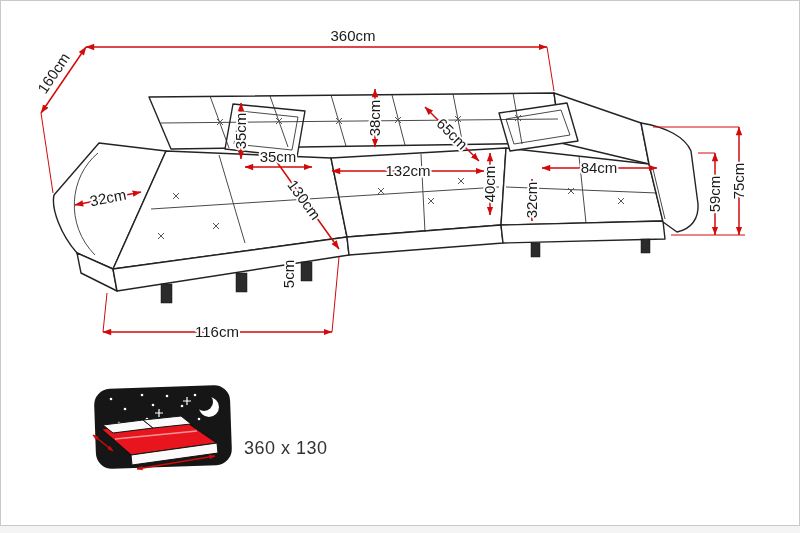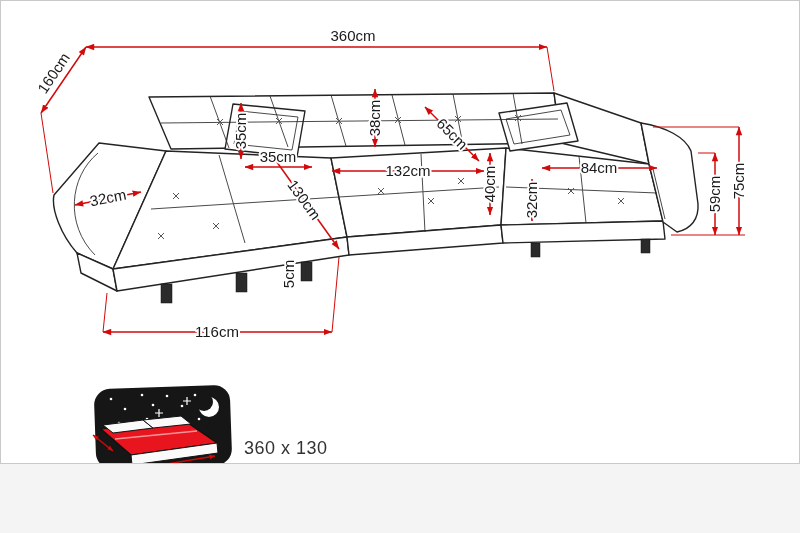--- a/index.html
+++ b/index.html
@@ -1,18 +1,18 @@
 <!DOCTYPE html>
 <html><head>
 <meta charset="utf-8">
 <style>
   html,body { margin:0; padding:0; background:#f4f4f4; }
   .canvas {
     position:relative;
-    width:800px; height:464px;
+    width:800px; height:526px;
     background:#ffffff;
     border:1px solid #c9c9c9;
     box-sizing:border-box;
     font-family:"Liberation Sans", sans-serif;
     overflow:hidden;
   }
   svg { position:absolute; left:0; top:0; }
   .outline { fill:#ffffff; stroke:#232323; stroke-width:1.4; stroke-linejoin:round; }
   .seam    { fill:none; stroke:#2a2a2a; stroke-width:1; opacity:.85; }
   .tuft    { fill:none; stroke:#555555; stroke-width:1; }

